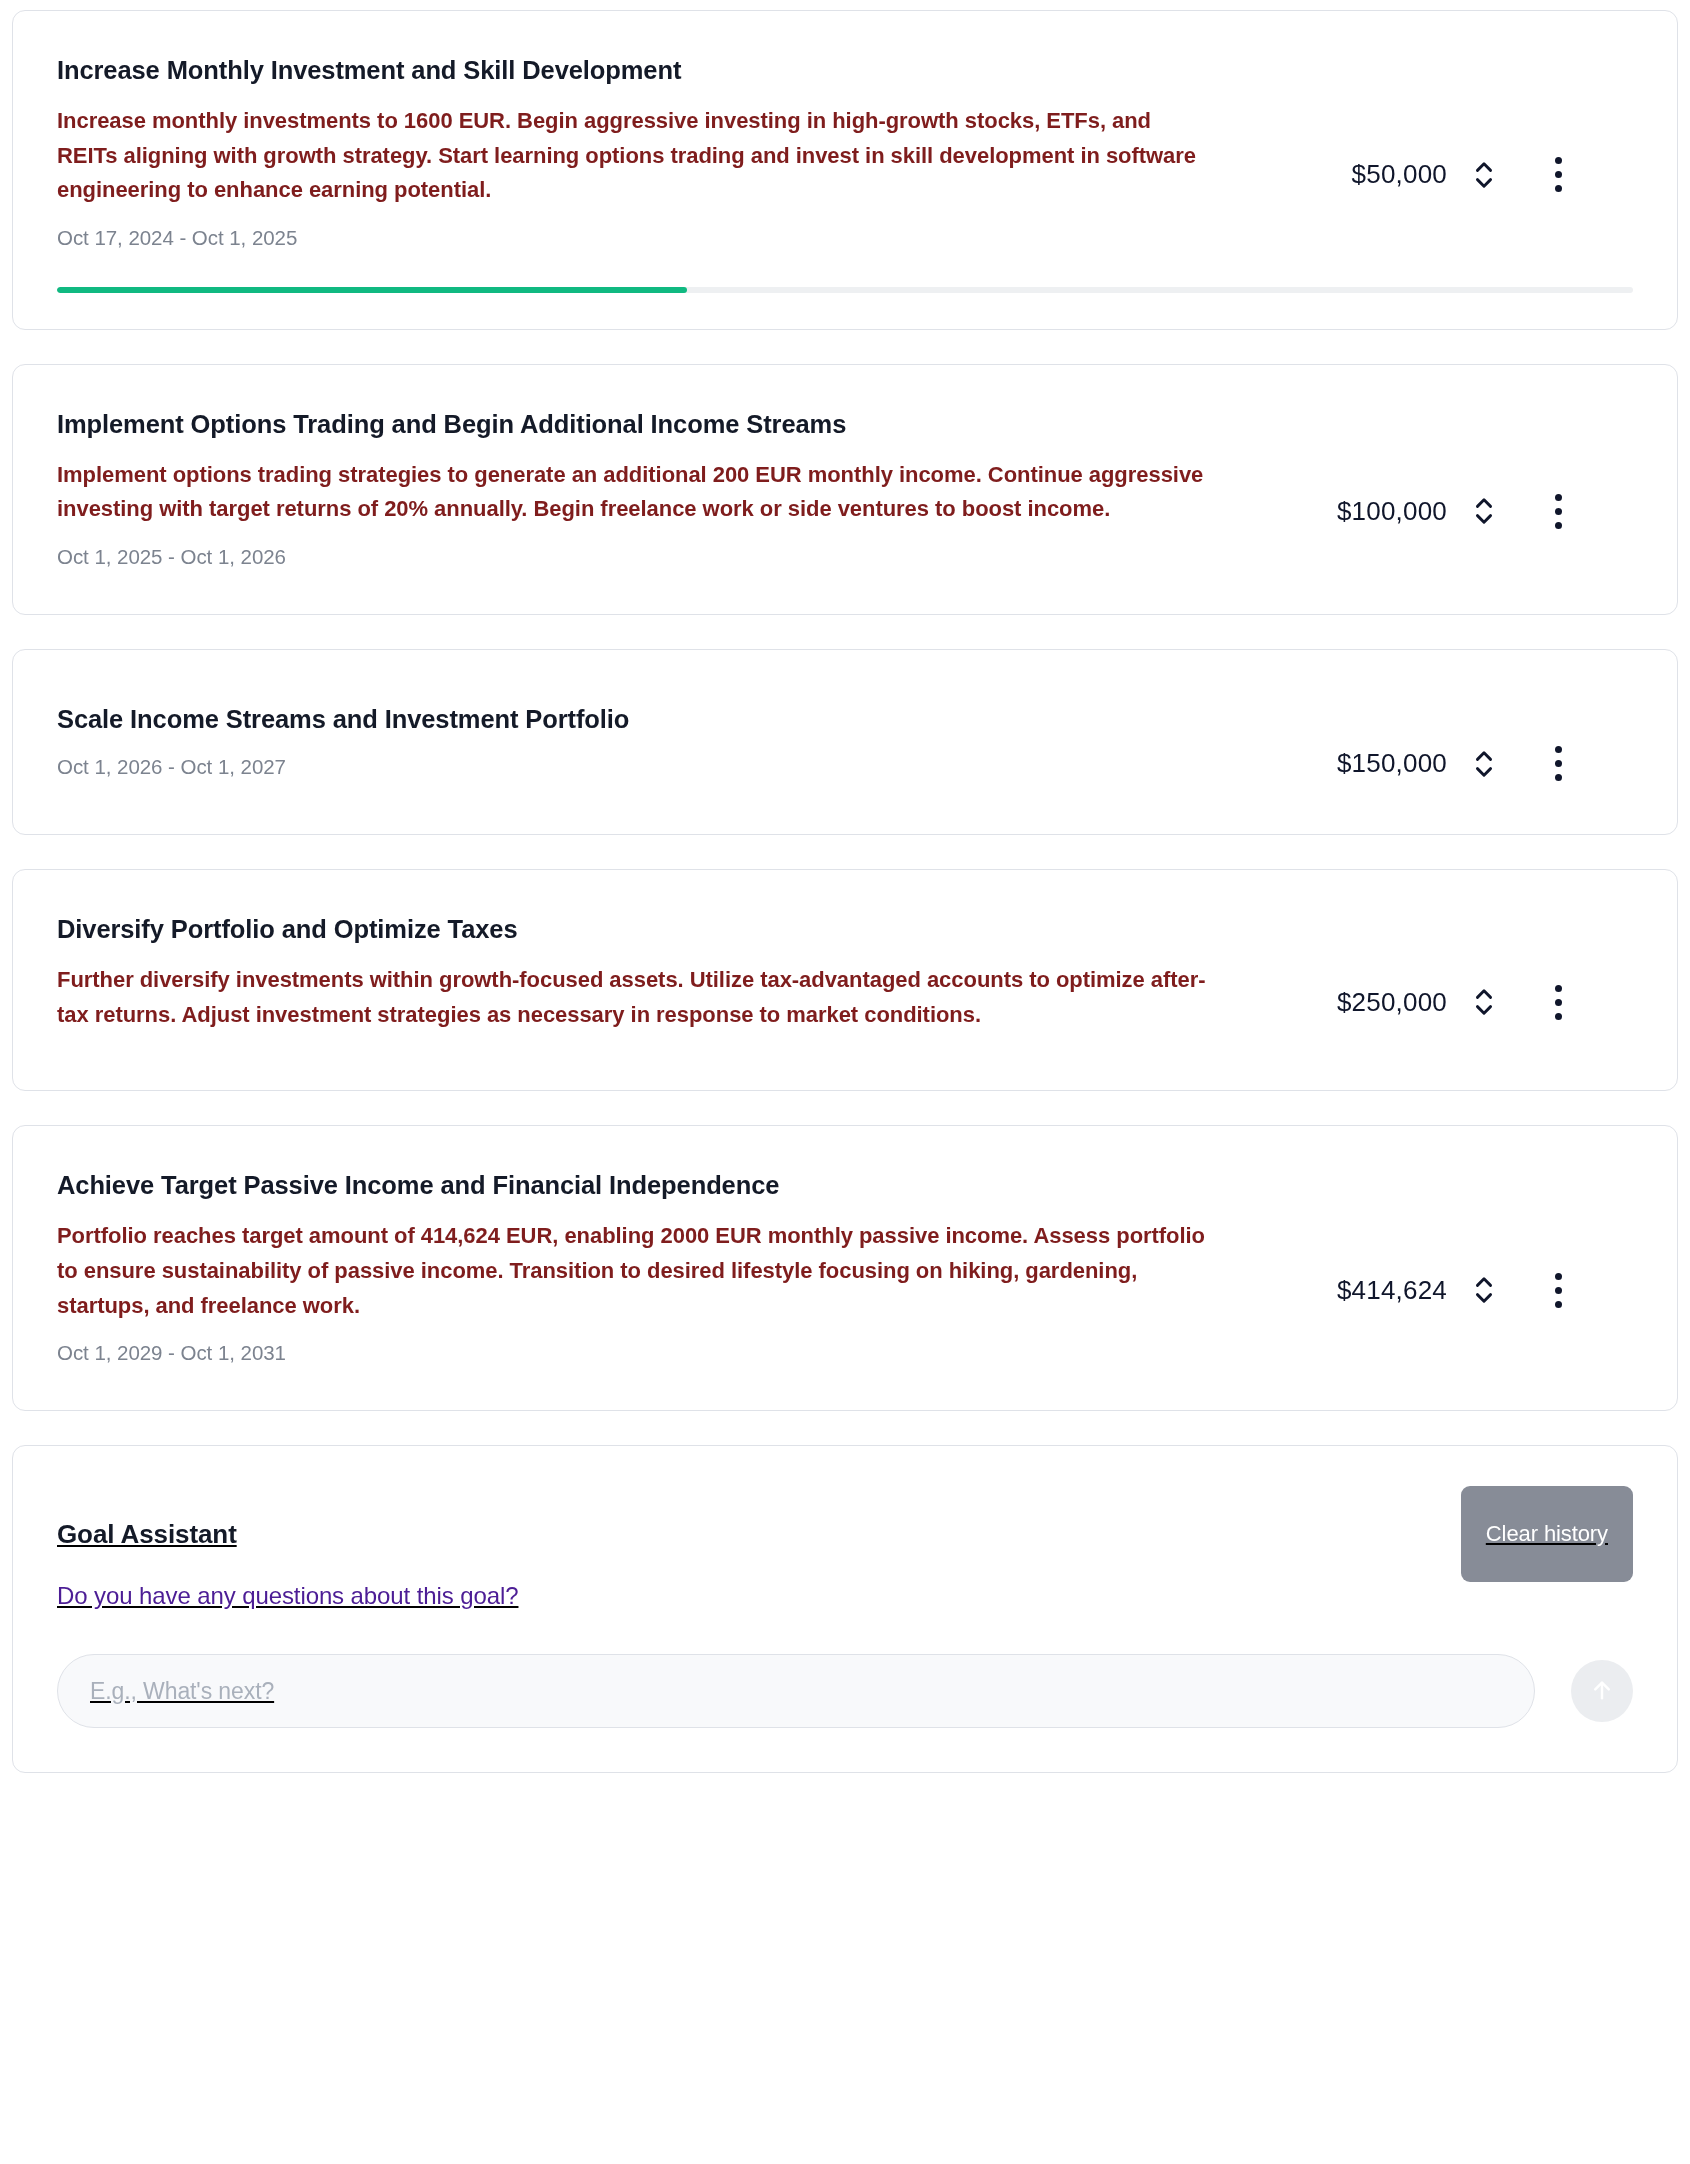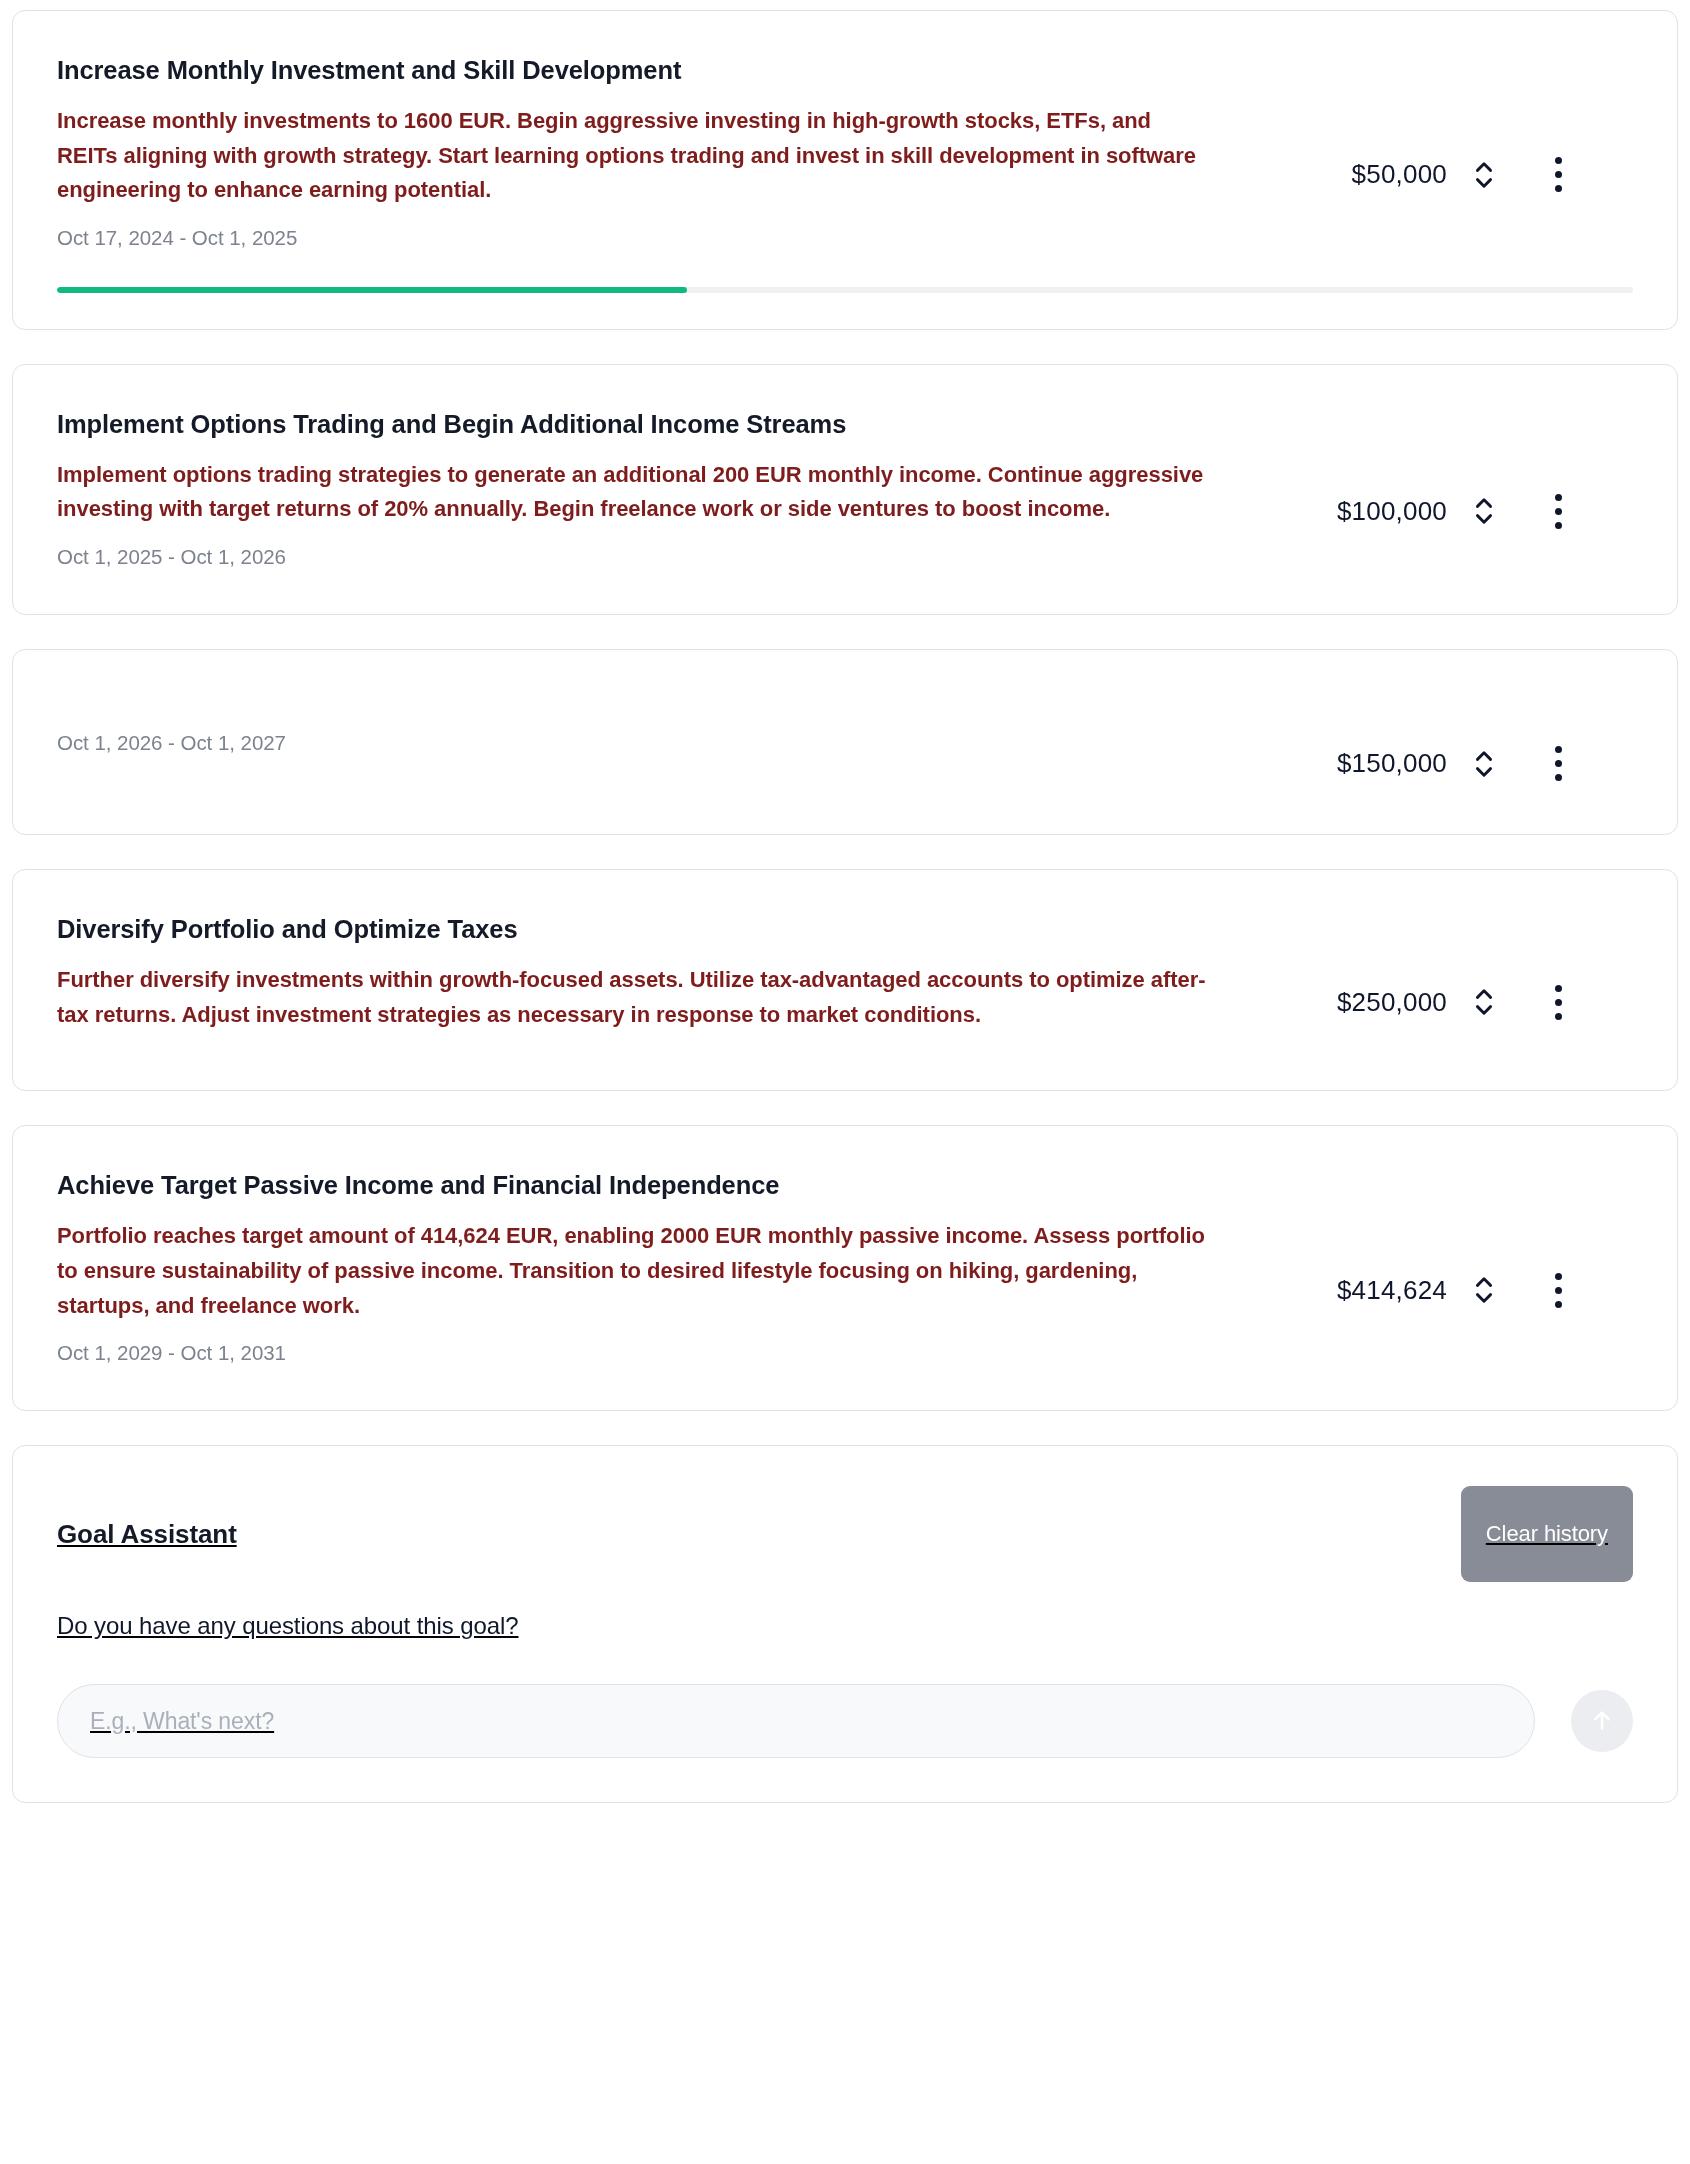--- a/index.html
+++ b/index.html
@@ -150,23 +150,22 @@
     font-family: inherit;
     font-size: 22px;
     letter-spacing: -0.1px;
     padding: 37px 25px;
     cursor: pointer;
     line-height: 1;
   }
 
   .assistant-prompt {
     font-size: 24px;
-    color: #0f172a;
-    letter-spacing: -0.1px;
-    margin-top: 30px;
+    color: #4c1d95;
+    letter-spacing: -0.1px;
     margin-bottom: 44px;
   }
 
   .composer {
     display: flex;
     align-items: center;
     gap: 36px;
   }
 
   .composer-input {
@@ -257,20 +256,21 @@
               <span></span>
             </span>
           </button>
         </div>
       </div>
       <div style="height:32px"></div>
     </section>
     <section class="card">
       <div class="card-inner">
         <div class="card-body">
+          <h3 class="milestone-title">Scale Income Streams and Investment Portfolio</h3>
           <p class="milestone-dates">Oct 1, 2026 - Oct 1, 2027</p>
         </div>
         <div class="card-right">
           <div class="amount">$150,000</div>
           <button class="icon-btn">
             <span>
               <svg width="22" height="30" viewBox="0 0 16 22" fill="none" stroke="#10162b" stroke-width="2.1" stroke-linecap="round" stroke-linejoin="round">
                 <polyline points="3.2 7.6 8 2.8 12.8 7.6"></polyline>
                 <polyline points="3.2 14.4 8 19.2 12.8 14.4"></polyline>
               </svg>

